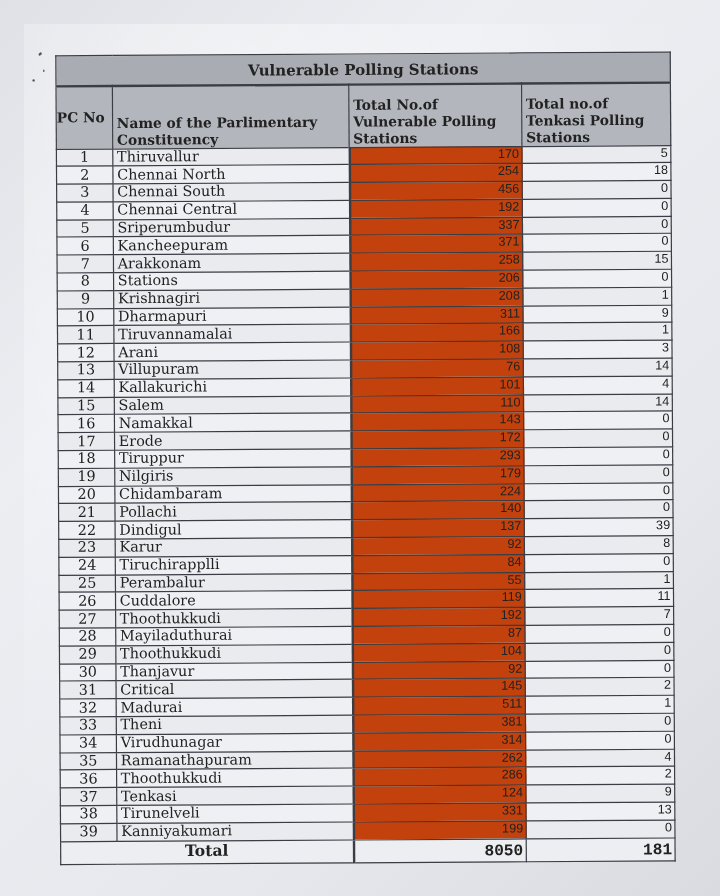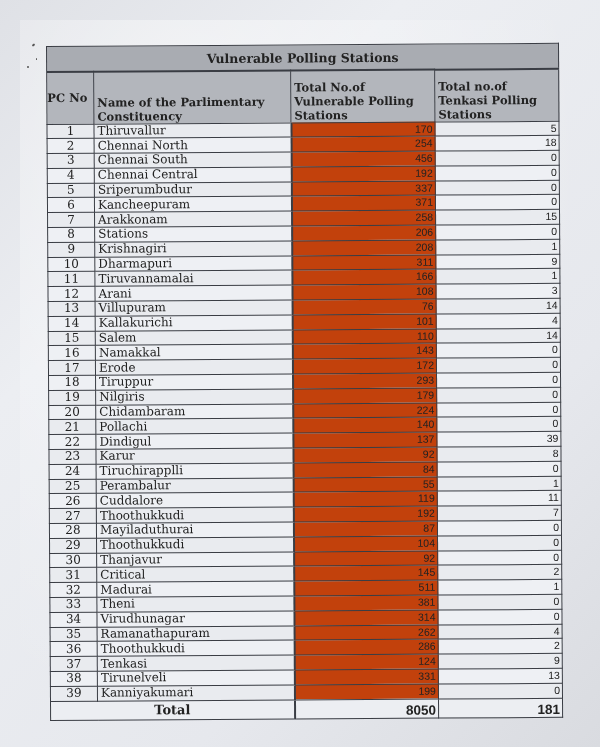--- a/index.html
+++ b/index.html
@@ -39,21 +39,21 @@
   td.num {
     text-align:right; font-family:"Liberation Sans", sans-serif; font-size:10.5px;
     vertical-align:top; padding-right:2px;
   }
   td.vul { border-left:2px solid #3a3d44; border-right:1.5px solid #3a3d44; background:#c2410c; }
   tbody tr { background:#eef0f4; }
   tbody tr:nth-child(odd) { background:#e9ebef; }
   .total-row td {
     height:18px; font-weight:bold; font-size:13px; background:#eceef2;
   }
-  .total-row td.num { font-family:Liberation Sans, sans-serif; font-size:13.5px; vertical-align:bottom; }
+  .total-row td.num { font-family:Liberation Mono, monospace; font-size:13.5px; vertical-align:bottom; }
   .total-label { text-align:center; }
 </style>
 </head>
 <body>
 
 <div class="paper-shadow"></div>
 <div class="speck" style="left:32px;top:44px;width:3px;height:2px;transform:rotate(-40deg);"></div>
 <div class="speck" style="left:27px;top:66px;width:2px;height:2px;"></div>
 <div class="speck" style="left:36px;top:58px;width:1px;height:2px;"></div>
 

